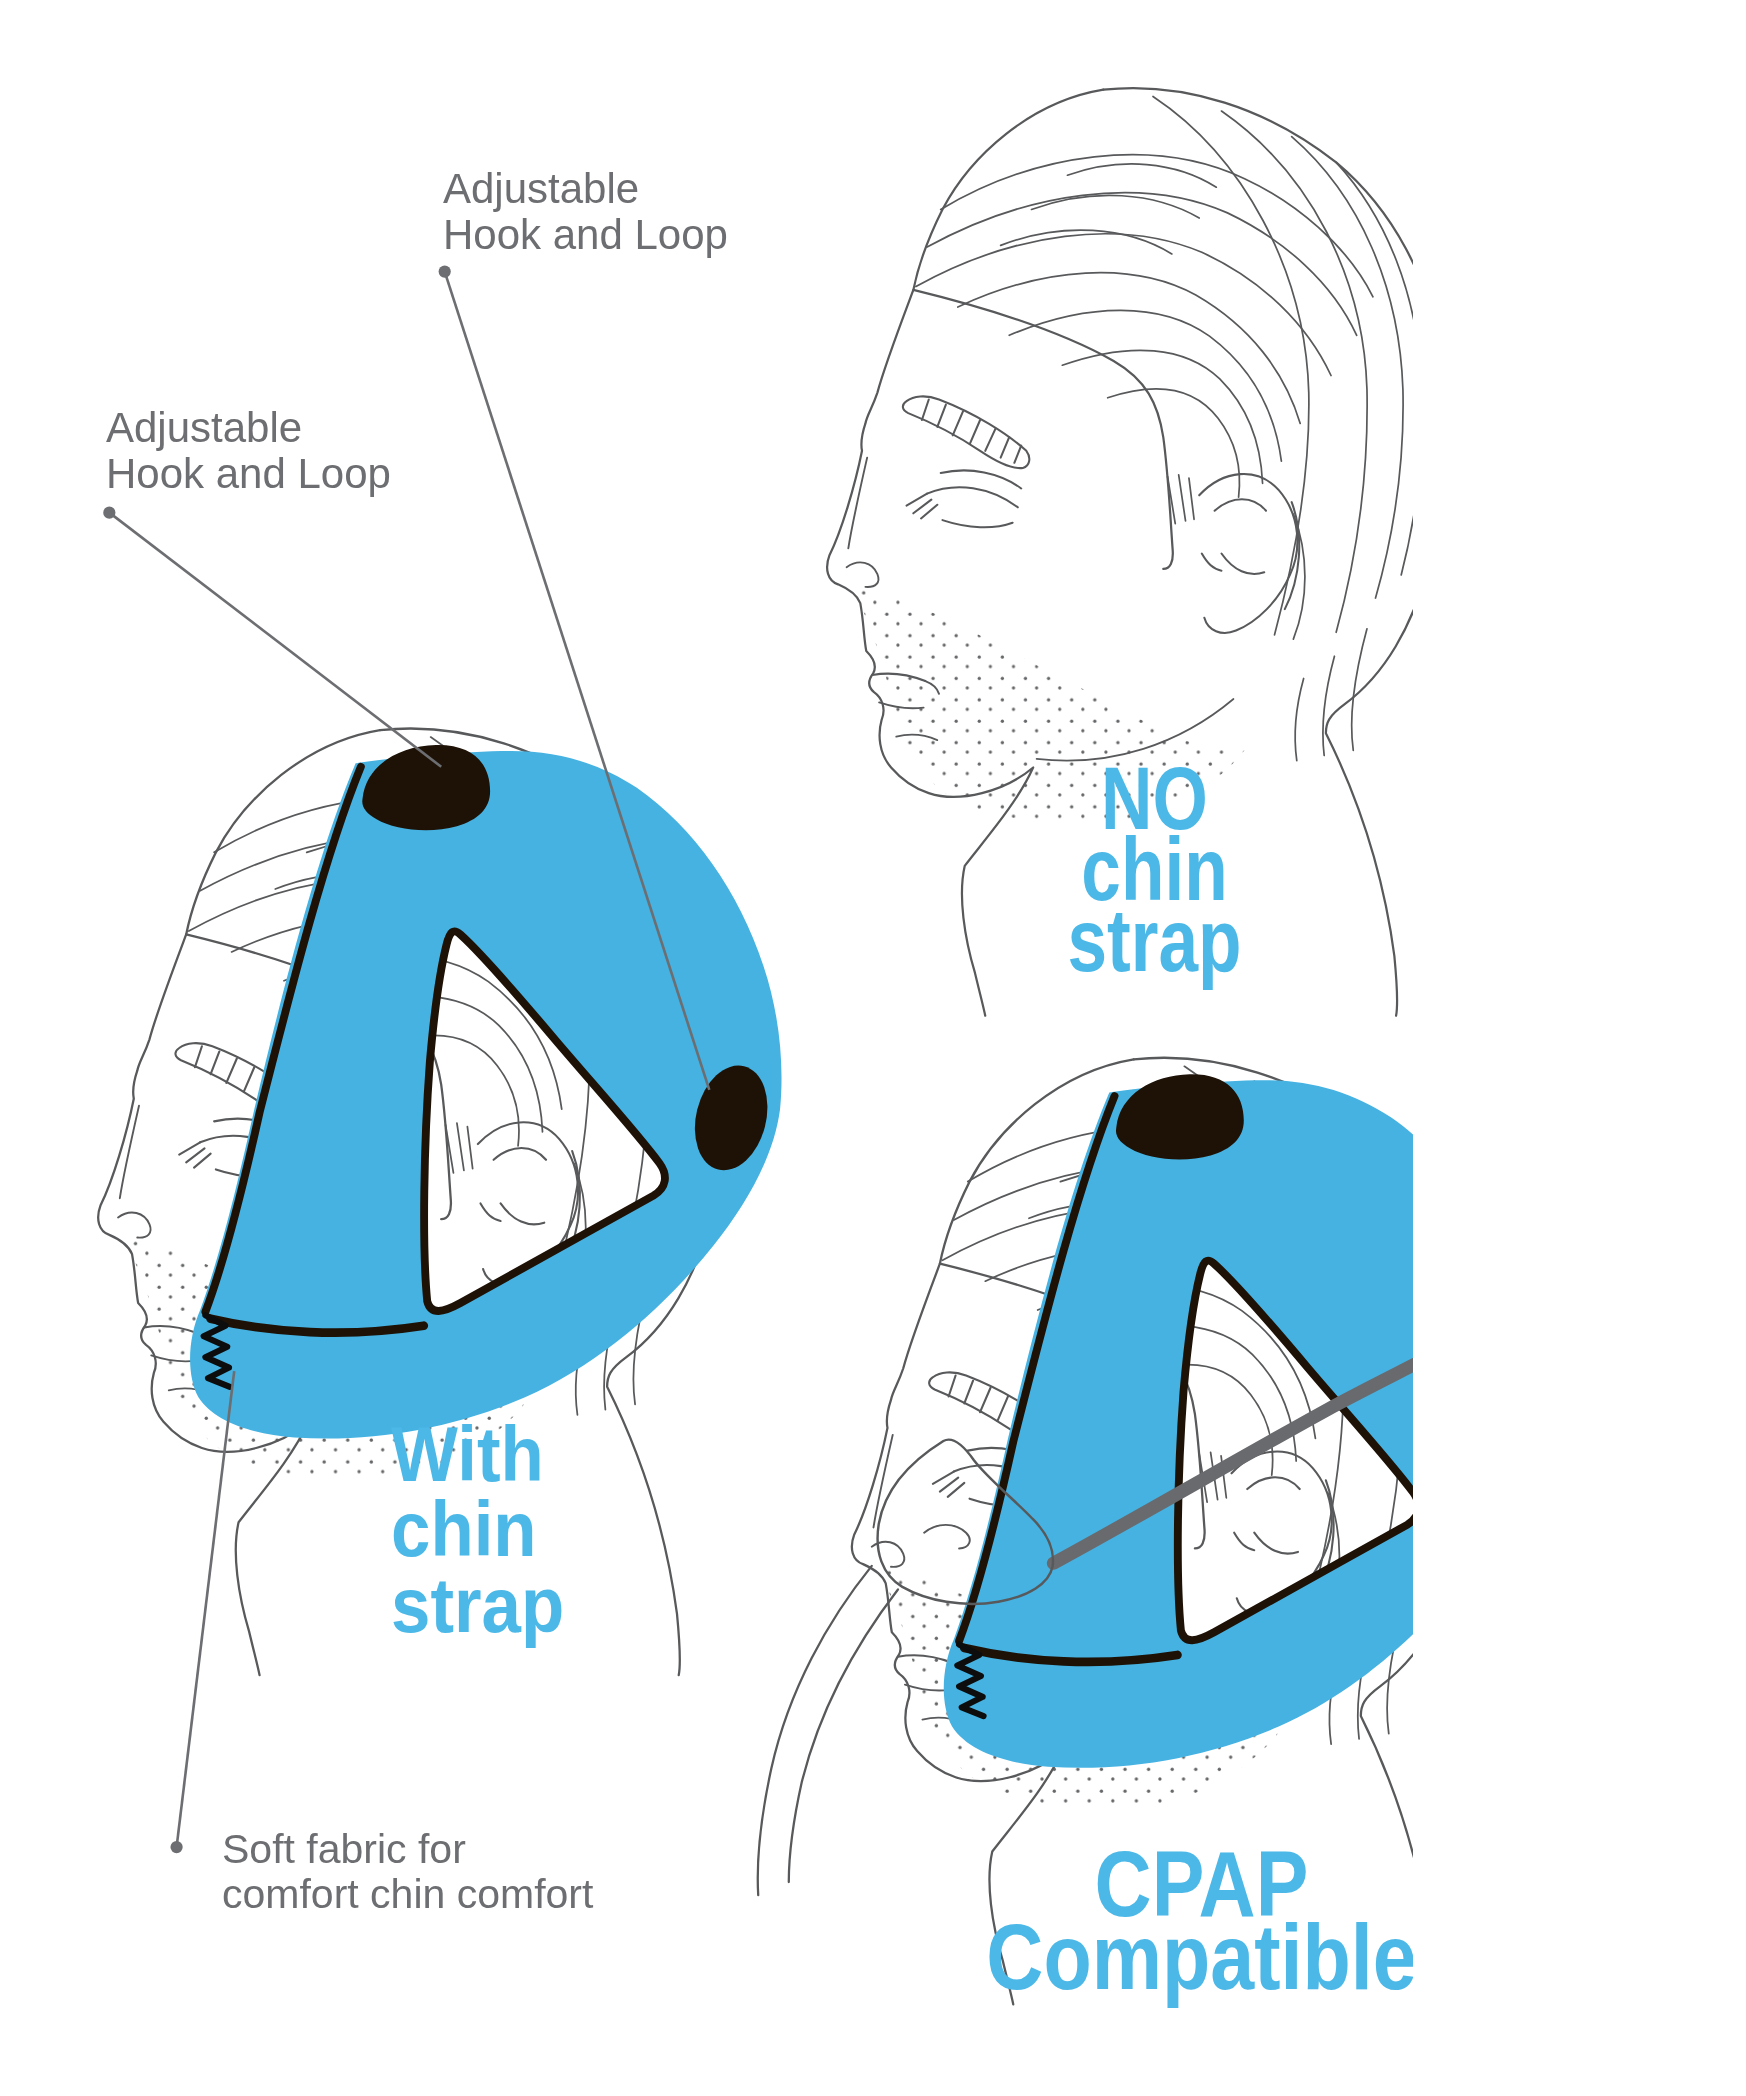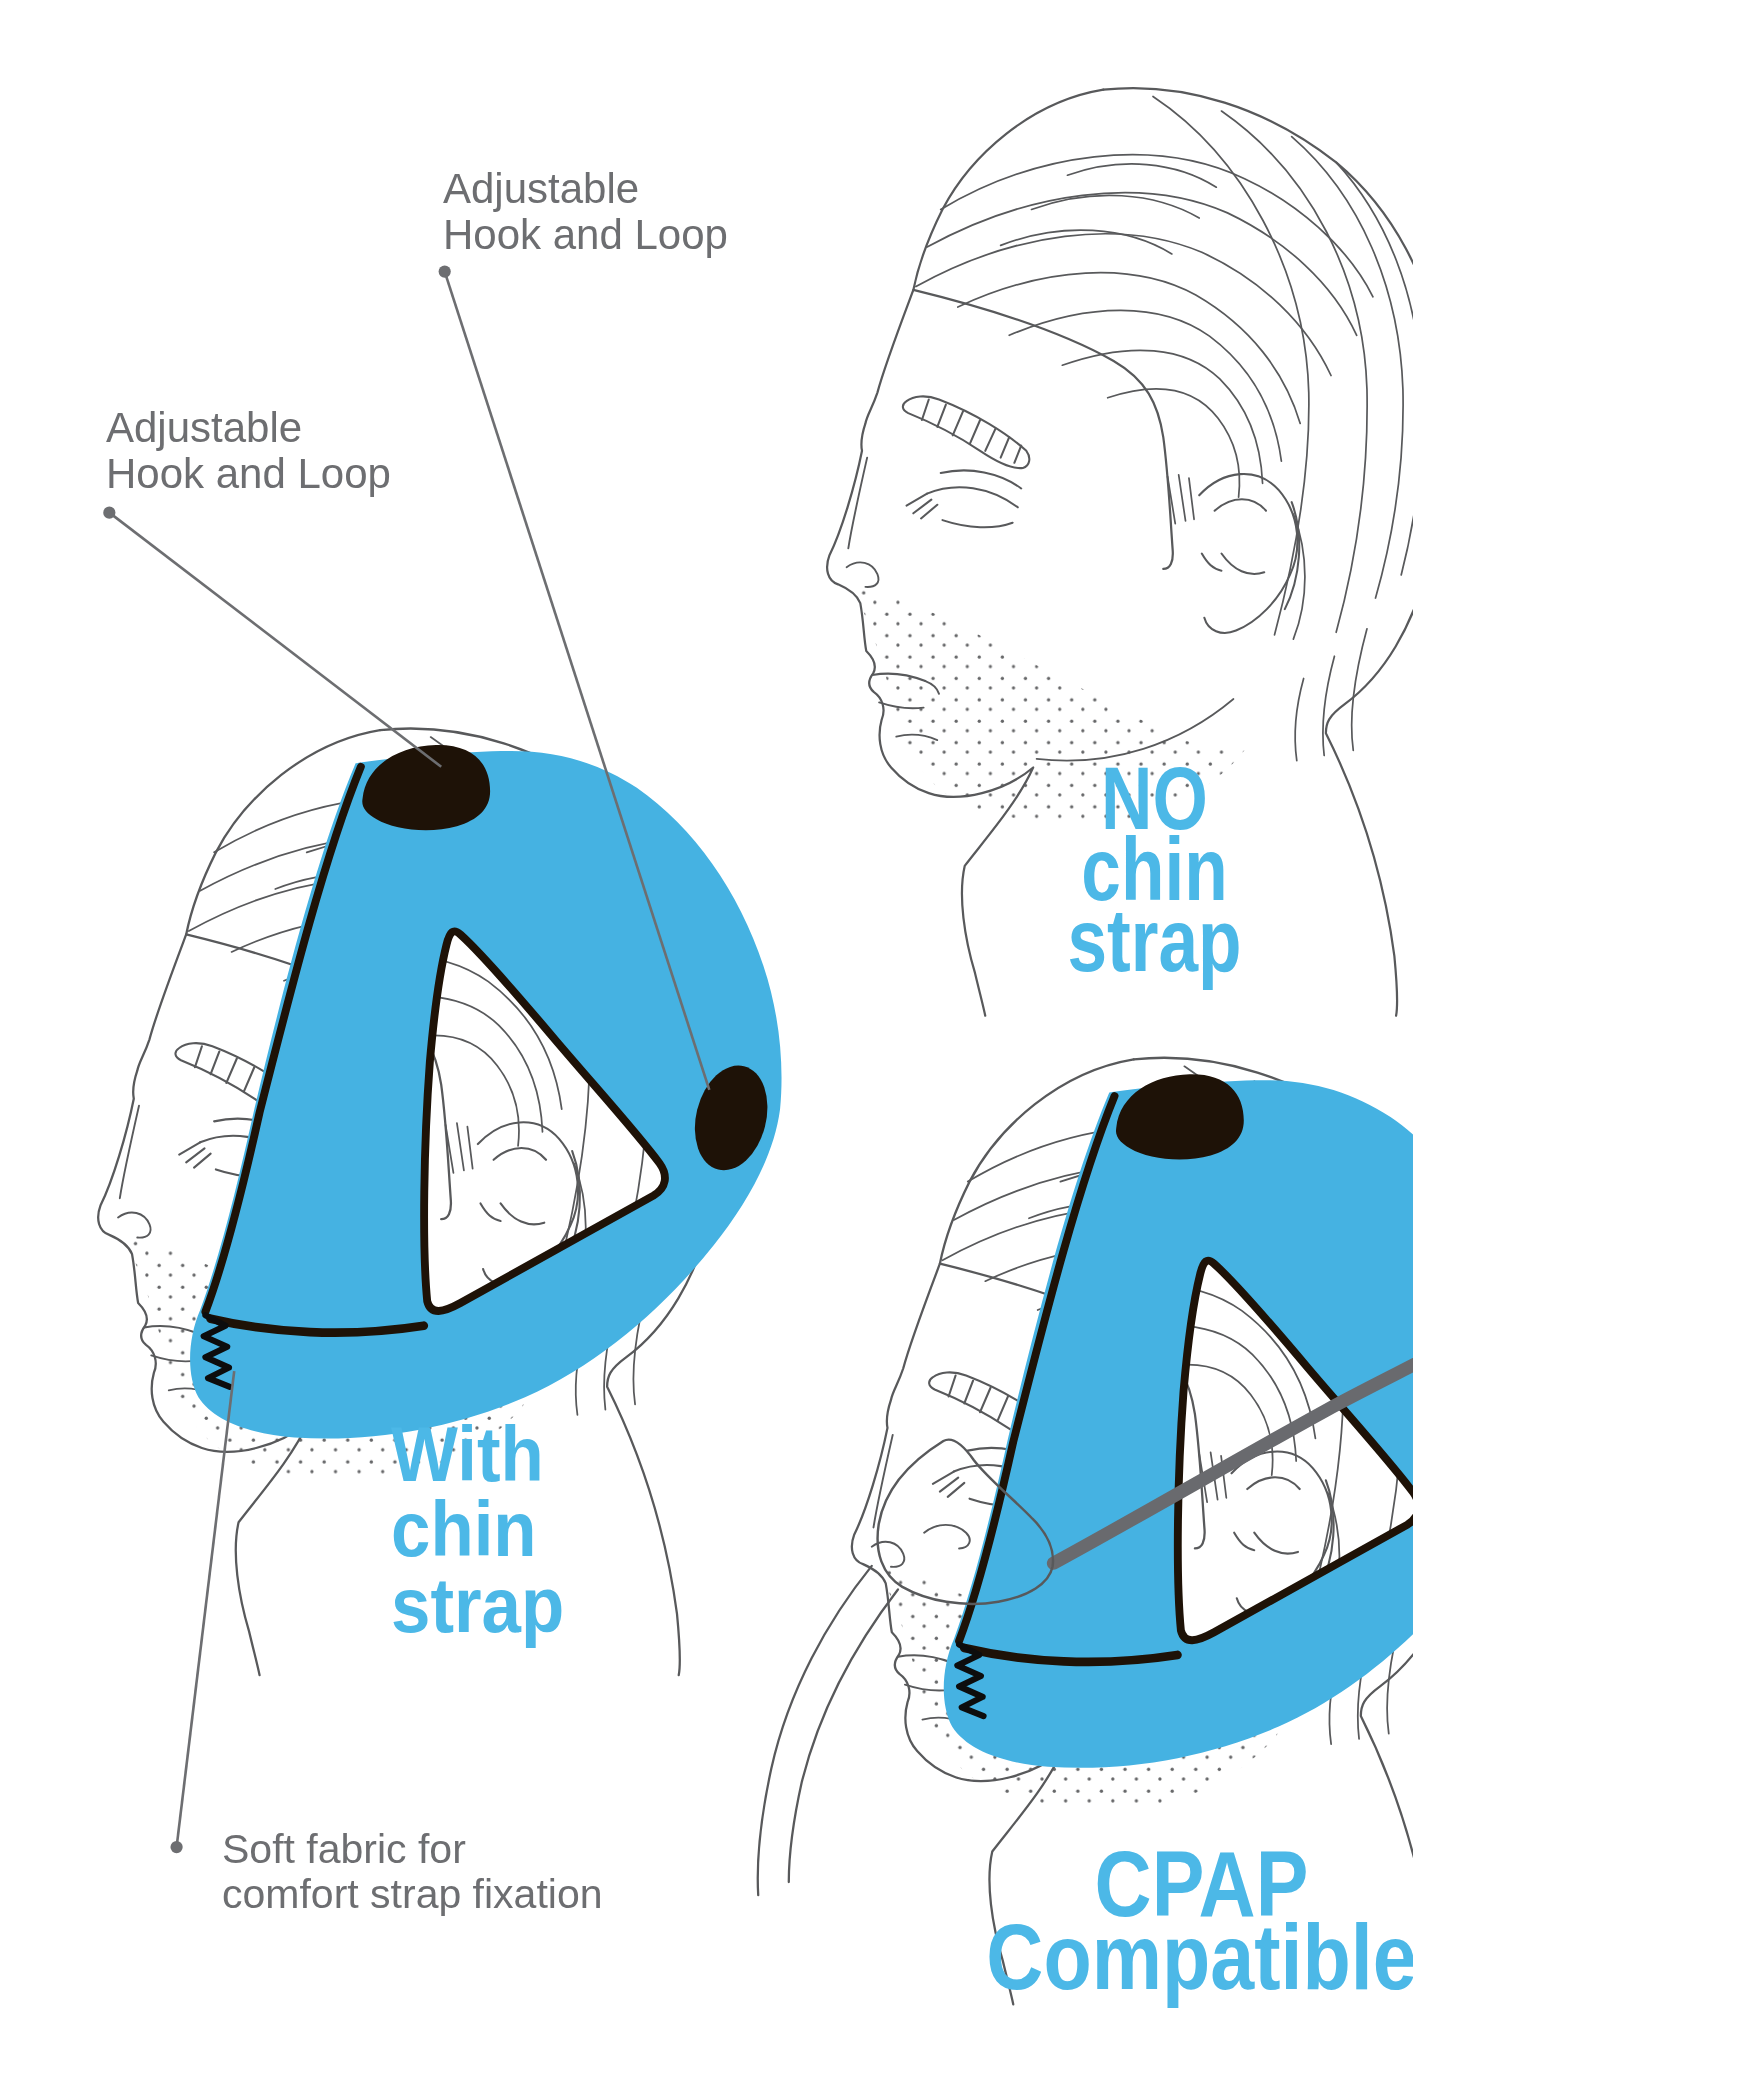--- a/index.html
+++ b/index.html
@@ -260,21 +260,21 @@
     <span>Hook and Loop</span>
   </div>
 
   <div class="label" id="label-hook-loop-left" style="left:106px;top:405px;">
     <span>Adjustable</span>
     <span>Hook and Loop</span>
   </div>
 
   <div class="label" id="label-soft-fabric" style="left:194px;top:1827px;">
     <span>Soft fabric for</span>
-    <span>comfort strap fixation</span>
+    <span>comfort chin comfort</span>
   </div>
 
   <div class="caption" id="caption-no">
     <span>NO</span>
     <span>chin</span>
     <span>strap</span>
   </div>
 
   <div class="caption" id="caption-with">
     <span>With</span>

